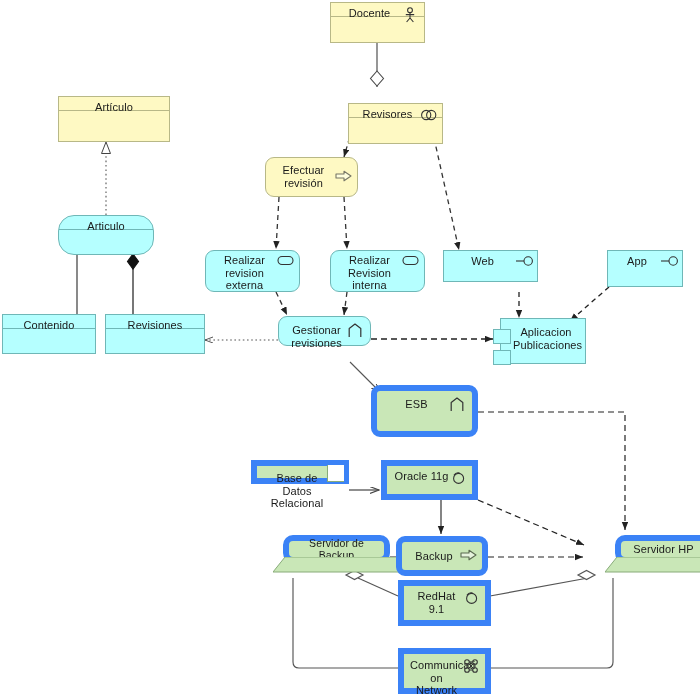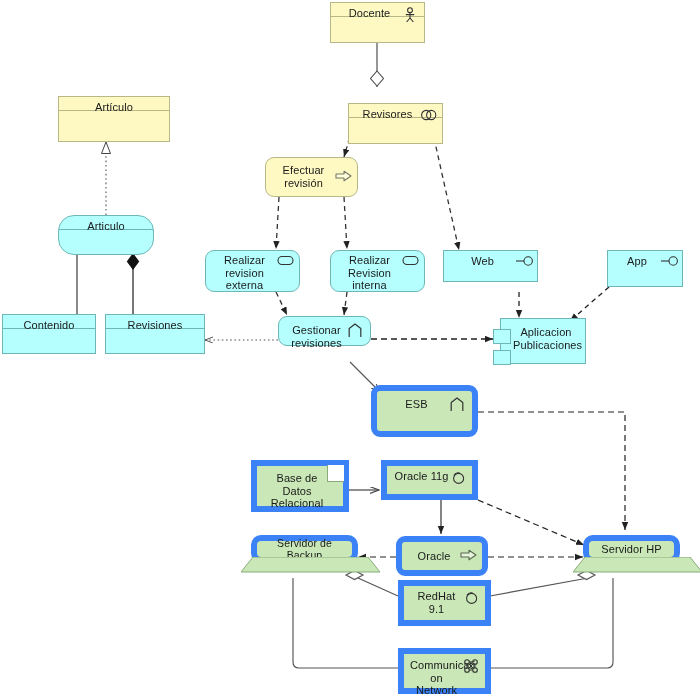--- a/index.html
+++ b/index.html
@@ -53,21 +53,21 @@
   }
   
   .shape-component .tab{
     position:absolute; left:-8px; width:16px; height:13px;
     background:#b5ffff; border:1px solid #6fb7b7;
   }
   .shape-component .tab.t1{ top:10px; }
   .shape-component .tab.t2{ top:31px; }
 
   
-  .shape-device{ border-radius:10px; }
+  .shape-device{ border-radius:10px;margin-left:32px; }
   .shape-device .stand{
     position:absolute; left:-16px; bottom:-15px; width:calc(100% + 32px); height:15px;
     overflow:visible;
   }
 
   .label{
     position:absolute;
     left:6px; right:22px;
     top:4px;
     text-align:center;
@@ -285,21 +285,21 @@
 
   <div class="node c-tech shape-round" style="left:371px;top:385px;width:107px;height:52px;">
     <div class="label" style="top:7px;">ESB</div>
     <div class="icon" style="top:6px;">
       <svg viewBox="0 0 14 15" width="14" height="15">
         <path d="M1.2,14 L1.2,5.5 L7,1 L12.8,5.5 L12.8,14" fill="none" stroke="#333" stroke-width="1.2" stroke-linejoin="round"></path>
       </svg>
     </div>
   </div>
 
-  <div class="node c-tech shape-artifact" style="left:251px;top:460px;width:98px;height:52px;">
+  <div class="node c-tech shape-artifact" style="left:251px;top:460px;width:98px;height:24px;">
     <div class="fold"></div>
     <div class="label centered" style="top:6px;right:12px;">Base de Datos
 Relacional</div>
   </div>
 
   <div class="node c-tech" style="left:381px;top:460px;width:97px;height:40px;">
     <div class="label">Oracle 11g</div>
     <div class="icon">
       <svg viewBox="0 0 16 16" width="16" height="16">
         <circle cx="8.6" cy="8.4" r="5" fill="none" stroke="#333" stroke-width="1.1"></circle>
@@ -311,21 +311,21 @@
   <div class="node c-tech shape-device" style="left:251px;top:535px;width:107px;height:28px;">
     <div class="label centered mid" style="font-size:10.5px;">Servidor de Backup</div>
     <div class="stand">
       <svg viewBox="0 0 139 16" width="139" height="16" preserveAspectRatio="none">
         <path d="M12,0 L127,0 L139,15 L0,15 Z" fill="#c9e7b7" stroke="#88ab79" stroke-width="1"></path>
       </svg>
     </div>
   </div>
 
   <div class="node c-tech shape-round" style="left:396px;top:536px;width:92px;height:40px;">
-    <div class="label mid">Oracle</div>
+    <div class="label mid">Backup</div>
     <div class="icon midy">
       <svg viewBox="0 0 18 14" width="18" height="14">
         <path d="M1,5 L9,5 L9,2.2 L16,7 L9,11.8 L9,9 L1,9 Z" fill="#e6f3dd" stroke="#5a6a50" stroke-width="1.1" stroke-linejoin="round"></path>
       </svg>
     </div>
   </div>
 
   <div class="node c-tech shape-device" style="left:583px;top:535px;width:97px;height:28px;">
     <div class="label centered mid">Servidor HP</div>
     <div class="stand">

